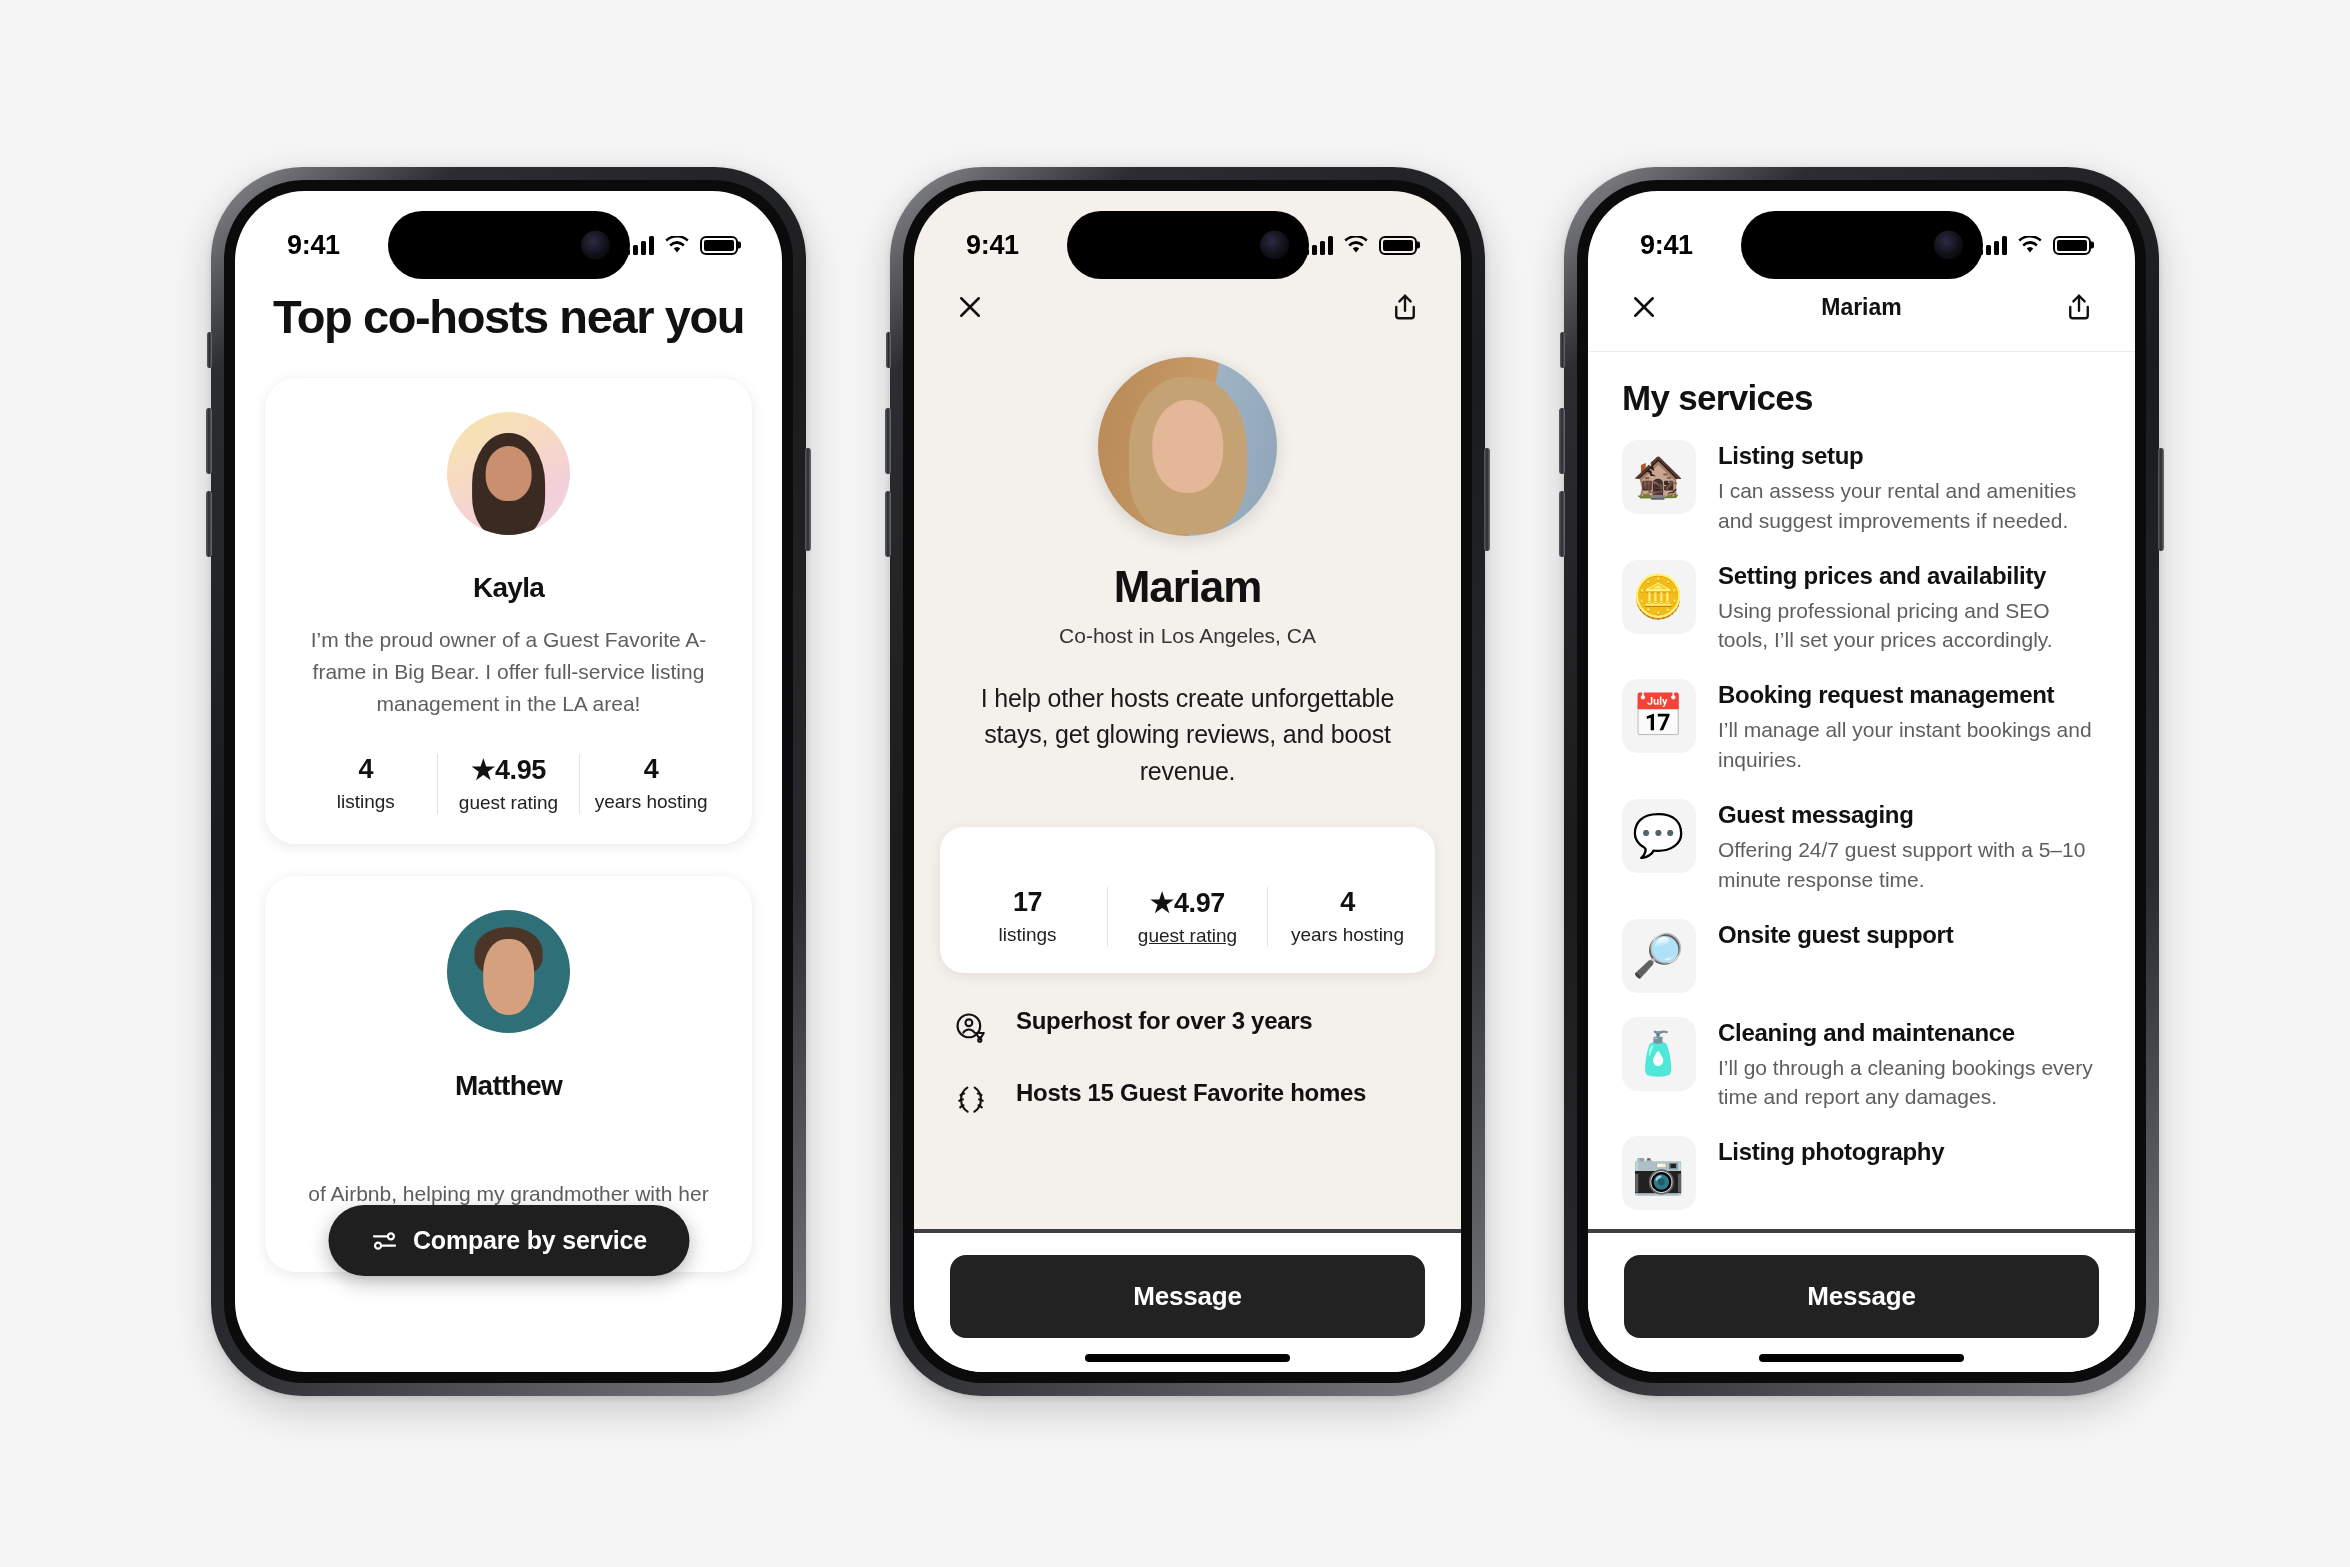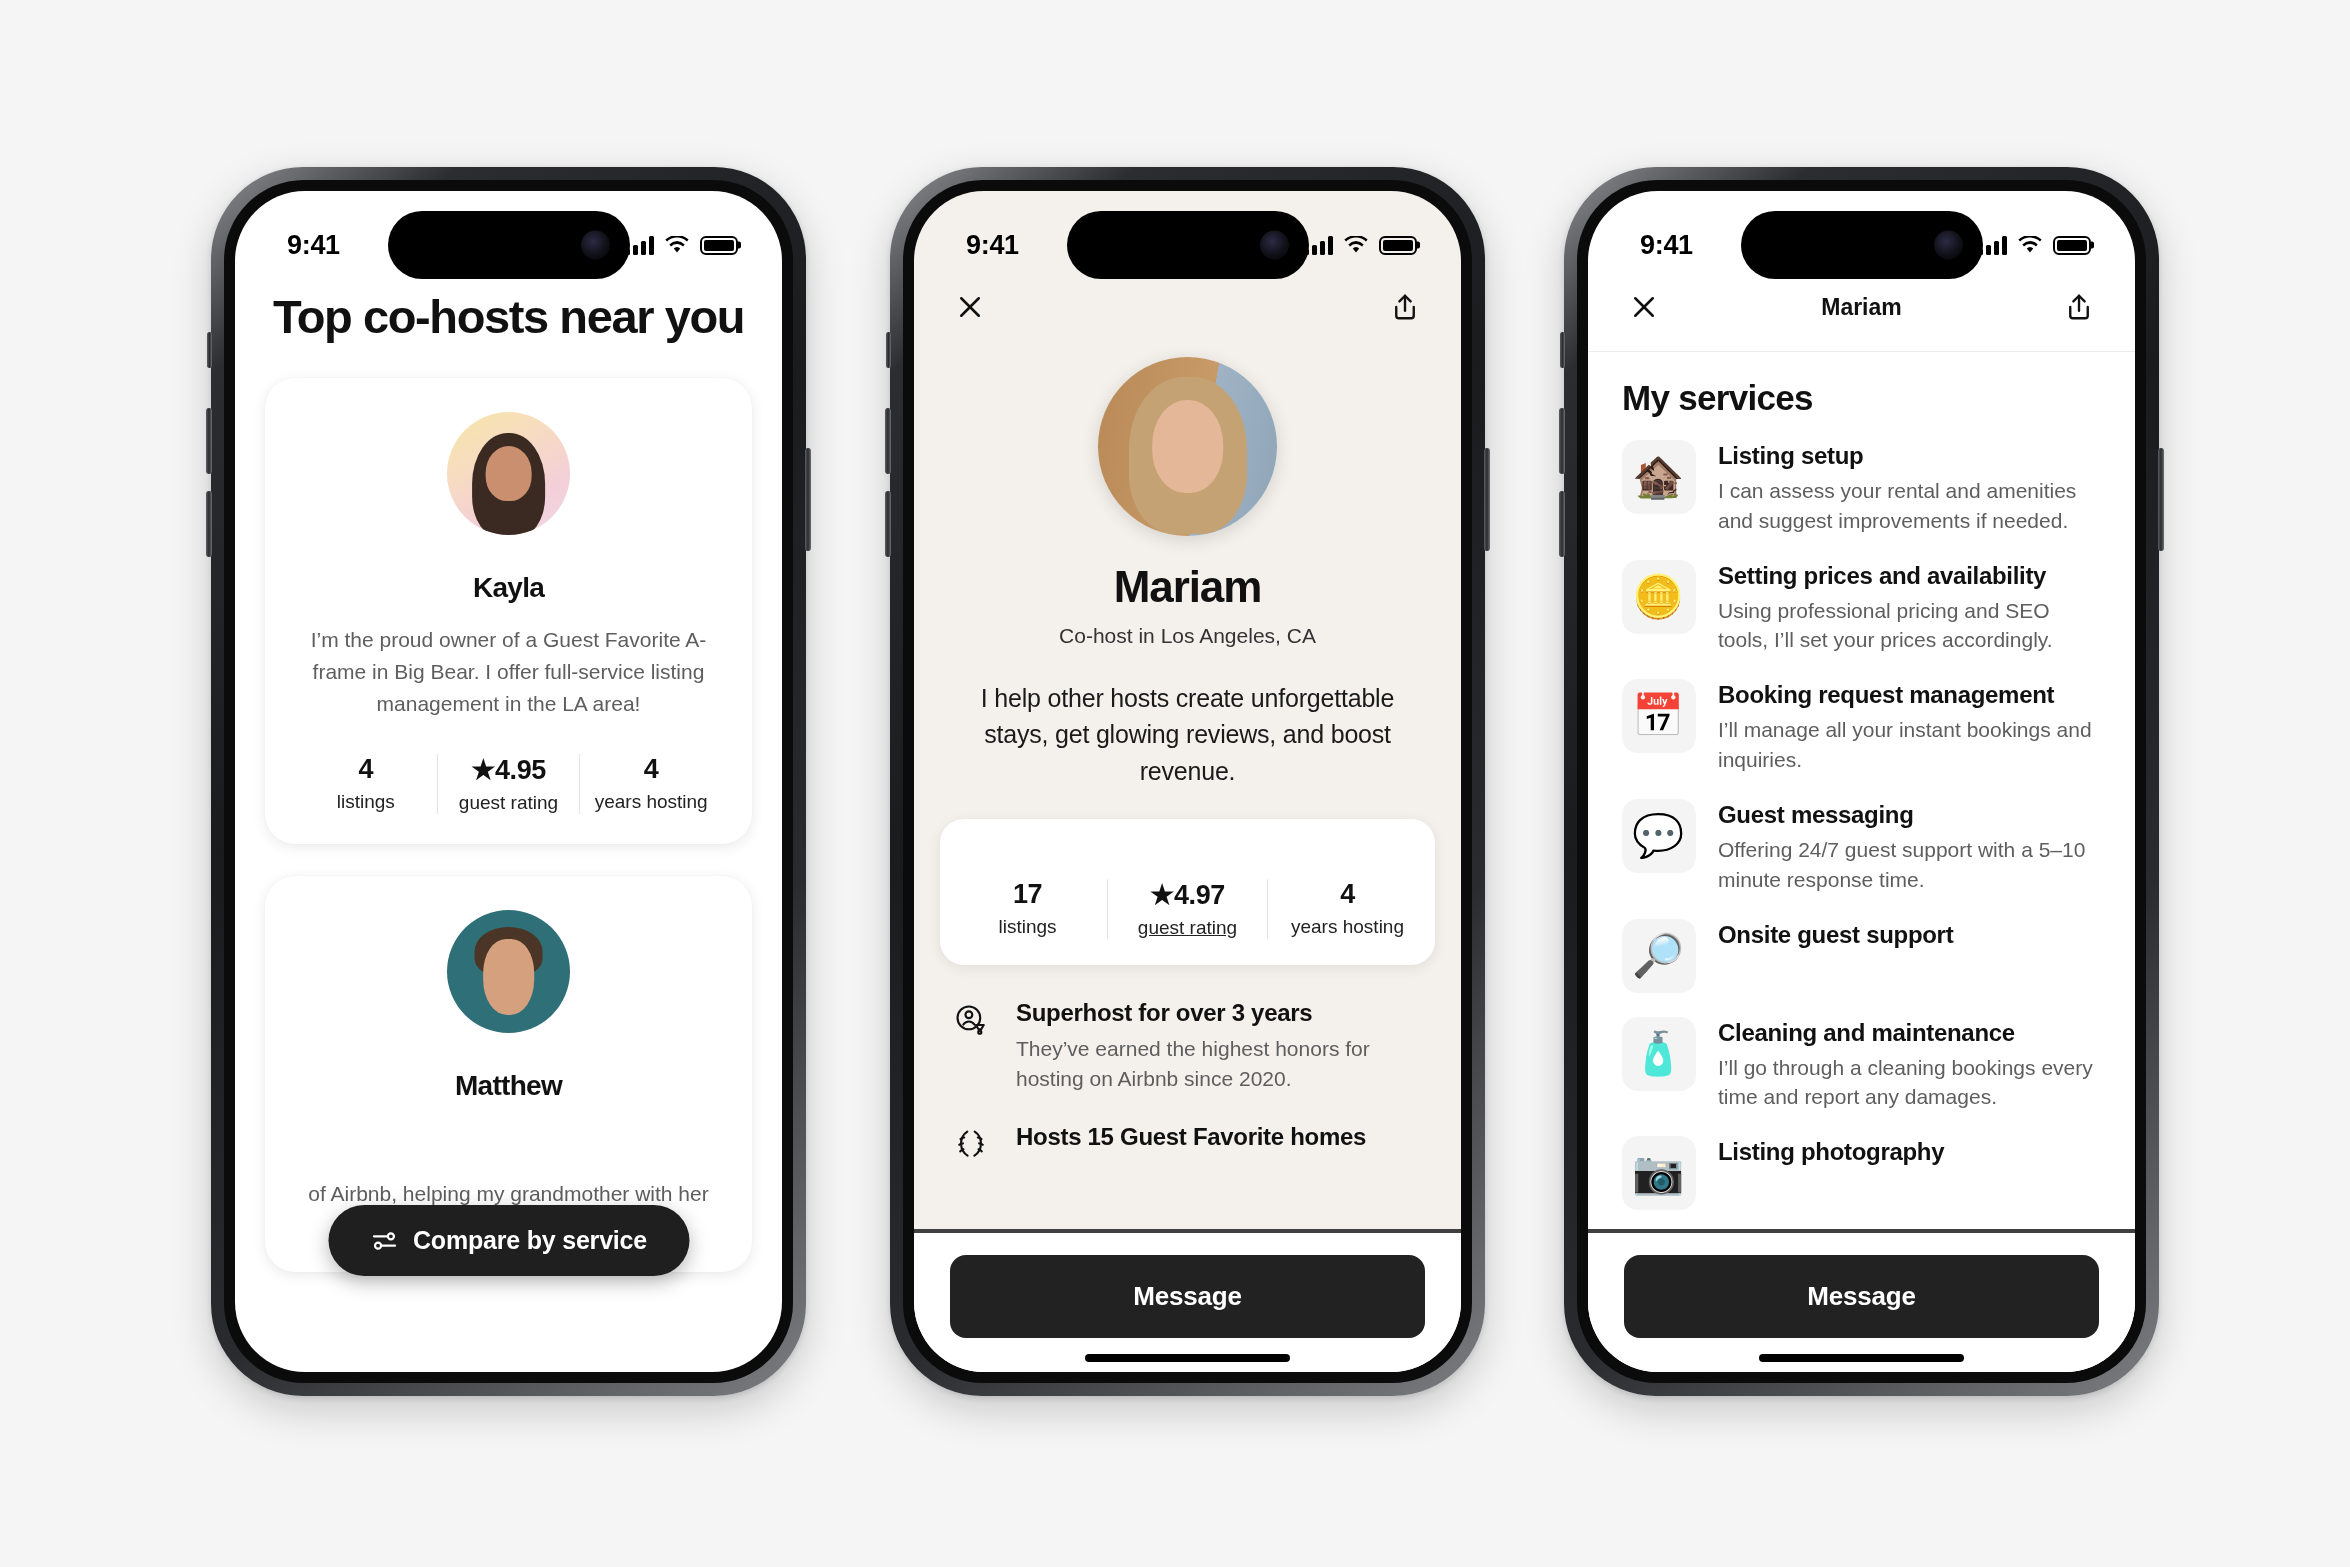--- a/index.html
+++ b/index.html
@@ -132,21 +132,21 @@
   .s2-body { flex: 1 1 auto; overflow: hidden; display: flex; flex-direction: column; }
   .s2-hero { text-align: center; padding: 10px 40px 0; }
   .avatar-xl {
     width: 179px; height: 179px; border-radius: 50%; margin: 0 auto; overflow: hidden;
     box-shadow: 0 4px 18px rgba(0,0,0,.13);
   }
   .big-name { font-size: 44px; font-weight: 700; letter-spacing: -1.1px; margin-top: 26px; color: #111; }
   .sub-line { font-size: 21px; color: #333; margin-top: 12px; }
   .pitch { font-size: 25px; line-height: 1.45; color: #1a1a1a; margin-top: 32px; letter-spacing: -0.2px; }
   .stat-card {
-    background: #fff; border-radius: 24px; margin: 30px 26px 0; padding: 26px 8px;
+    background: #fff; border-radius: 24px; margin: 38px 26px 0; padding: 26px 8px;
     box-shadow: 0 3px 14px rgba(0,0,0,.08);
   }
   .badges { padding: 34px 40px 0; }
   .badge-row { display: flex; gap: 24px; margin-bottom: 30px; }
   .badge-ico { flex: 0 0 auto; width: 38px; padding-top: 4px; color: #111; }
   .badge-title { font-size: 24px; font-weight: 700; color: #111; letter-spacing: -0.3px; }
   .badge-desc { font-size: 21px; line-height: 1.42; color: #5e5e5e; margin-top: 7px; }
 
   .footer-bar {
     flex: 0 0 auto; border-top: 4px solid #404040; background: #fff;
@@ -358,21 +358,20 @@
                 <svg width="34" height="34" viewBox="0 0 24 24" fill="none" stroke="#111" stroke-width="1.5" stroke-linecap="round" stroke-linejoin="round">
                   <circle cx="10.5" cy="10.5" r="8"></circle>
                     <circle cx="10.5" cy="8.3" r="2.4"></circle>
                   <path d="M6.6 15.2a4.6 4.6 0 017.8 0"></path>
                   <path d="M15.5 15.5h5.5l-1.8 3h-1.9z"></path>
                     <circle cx="18.2" cy="20.6" r="1.1"></circle>
                 </svg>
               </div>
               <div>
                 <div class="badge-title">Superhost for over 3 years</div>
-                <div class="badge-desc">They’ve earned the highest honors for hosting on Airbnb since 2020.</div>
               </div>
             </div>
             <div class="badge-row">
               <div class="badge-ico">
                 <svg width="34" height="34" viewBox="0 0 24 24" fill="none" stroke="#111" stroke-width="1.5" stroke-linecap="round" stroke-linejoin="round">
                   <path d="M9.4 3.2C6.6 5 5 8.2 5 11.6c0 3.6 1.8 6.8 4.6 8.6"></path>
                   <path d="M14.6 3.2c2.8 1.8 4.4 5 4.4 8.4 0 3.6-1.8 6.8-4.6 8.6"></path>
                   <path d="M7.2 7.4c-1.1.2-2 .5-2.6 1.1"></path>
                     <path d="M6.3 11.6c-1.1.1-2 .4-2.6 1"></path>
                   <path d="M6.7 15.7c-1 .3-1.8.8-2.3 1.5"></path>

